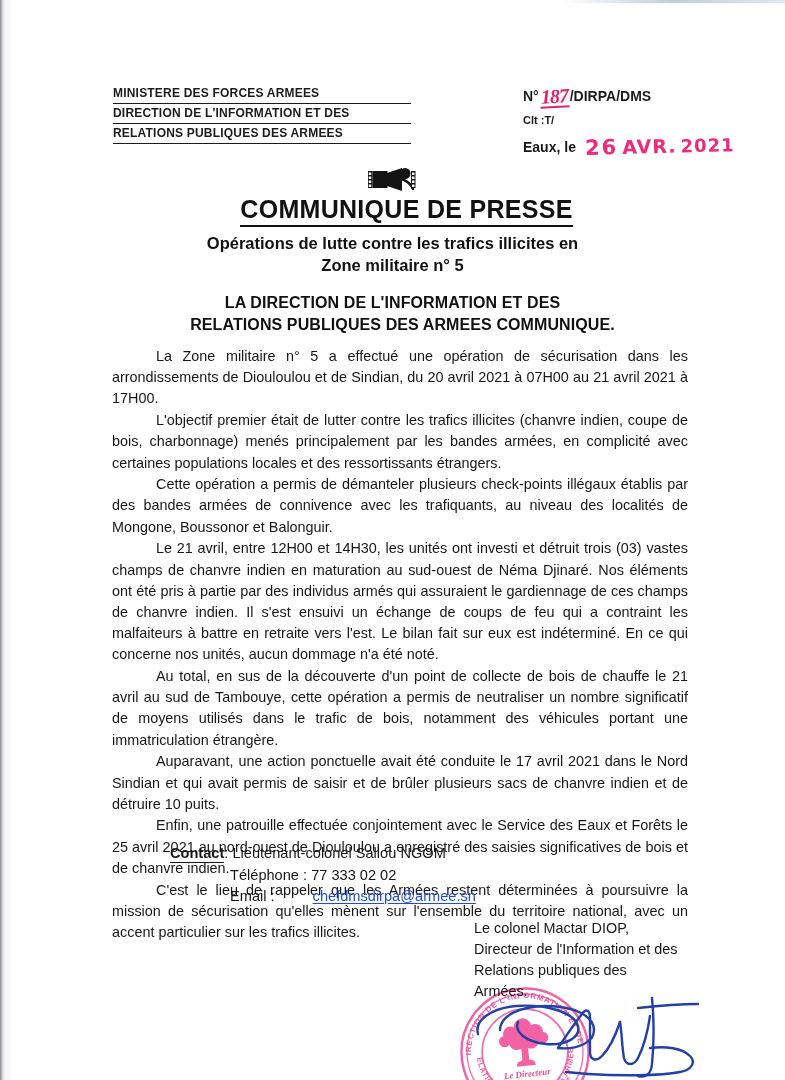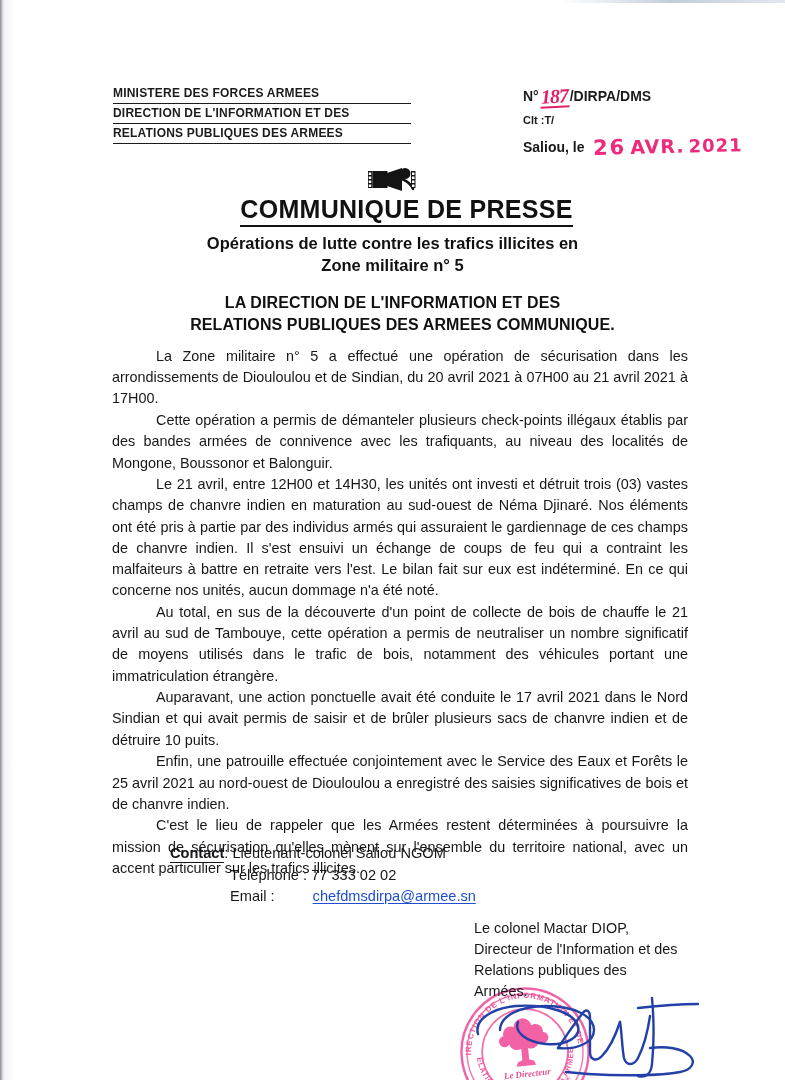--- a/index.html
+++ b/index.html
@@ -264,21 +264,21 @@
         <div class="ministry-line">
           <span>RELATIONS PUBLIQUES DES ARMEES</span>
         </div>
       </div>
 
       <div class="ref-block">
         <div class="ref-line"><span>N°</span><span class="ref-number">187</span><span>/DIRPA/DMS</span></div>
         <div class="clt-line">Clt :T/</div>
       </div>
 
-      <div class="date-line"><span>Saliou, le</span><span class="date-stamp"><span class="d-day">26</span><span class="d-mon">AVR.</span><span class="d-yr">2021</span></span></div>
+      <div class="date-line"><span>Eaux, le</span><span class="date-stamp"><span class="d-day">26</span><span class="d-mon">AVR.</span><span class="d-yr">2021</span></span></div>
     </div>
 
     <div class="title-area">
       <svg class="press-icon" viewBox="0 0 112 56">
         <rect x="6" y="10" width="9" height="34" fill="#141414"></rect>
         <rect x="15" y="10" width="30" height="34" fill="#141414"></rect>
         <g fill="#ffffff">
           <rect x="7.5" y="13" width="5" height="5"></rect>
             <rect x="7.5" y="21" width="5" height="5"></rect>
           <rect x="7.5" y="29" width="5" height="5"></rect>
@@ -306,20 +306,21 @@
       </div>
 
       <div class="announce">
         <span class="l1">LA DIRECTION DE L'INFORMATION ET DES</span>
         <span class="l2">RELATIONS PUBLIQUES DES ARMEES COMMUNIQUE.</span>
       </div>
     </div>
 
     <div class="body-text">
       <p class="para">La Zone militaire n° 5 a  effectué une opération de sécurisation dans les arrondissements de Diouloulou et de Sindian, du 20 avril 2021 à 07H00 au 21 avril 2021 à 17H00.</p>
+      <p class="para">L'objectif premier était de lutter contre les trafics illicites (chanvre indien, coupe de bois, charbonnage) menés principalement par les bandes armées, en complicité avec certaines populations locales et des ressortissants étrangers.</p>
       <p class="para">Cette opération a permis de démanteler  plusieurs check-points illégaux établis par des bandes armées de connivence  avec les trafiquants, au niveau des localités de Mongone, Boussonor et Balonguir.</p>
       <p class="para">Le 21 avril, entre 12H00 et 14H30, les unités ont investi et détruit trois (03) vastes champs de chanvre indien en maturation au sud-ouest de Néma Djinaré. Nos éléments ont été pris à partie par des individus armés qui assuraient le gardiennage de ces  champs de chanvre indien. Il s'est ensuivi un échange de coups de  feu qui a contraint les malfaiteurs à battre en retraite vers l'est. Le bilan fait sur eux est indéterminé. En ce qui concerne nos unités, aucun dommage n'a été noté.</p>
       <p class="para">Au total, en sus de la découverte d'un point de collecte de bois de chauffe le 21 avril au sud de Tambouye, cette opération a permis de neutraliser un nombre significatif de moyens utilisés dans le trafic de bois, notamment des véhicules portant une immatriculation étrangère.</p>
       <p class="para">Auparavant, une action ponctuelle avait été conduite le 17 avril 2021 dans le Nord Sindian et qui avait permis de saisir et de brûler plusieurs sacs de chanvre indien et de détruire 10 puits.</p>
       <p class="para">Enfin, une patrouille effectuée conjointement avec le Service des Eaux et Forêts le 25 avril 2021 au nord-ouest de Diouloulou a enregistré des saisies significatives de bois et de chanvre indien.</p>
       <p class="para">C'est le lieu de rappeler que les Armées restent déterminées à poursuivre la mission de sécurisation qu'elles mènent sur l'ensemble du territoire national, avec un accent  particulier sur les trafics illicites.</p>
     </div>
 
     <div class="contact">
       <div class="contact-row"><span class="contact-label">Contact</span><span>: </span><span>Lieutenant-colonel Saliou NGOM</span></div>

